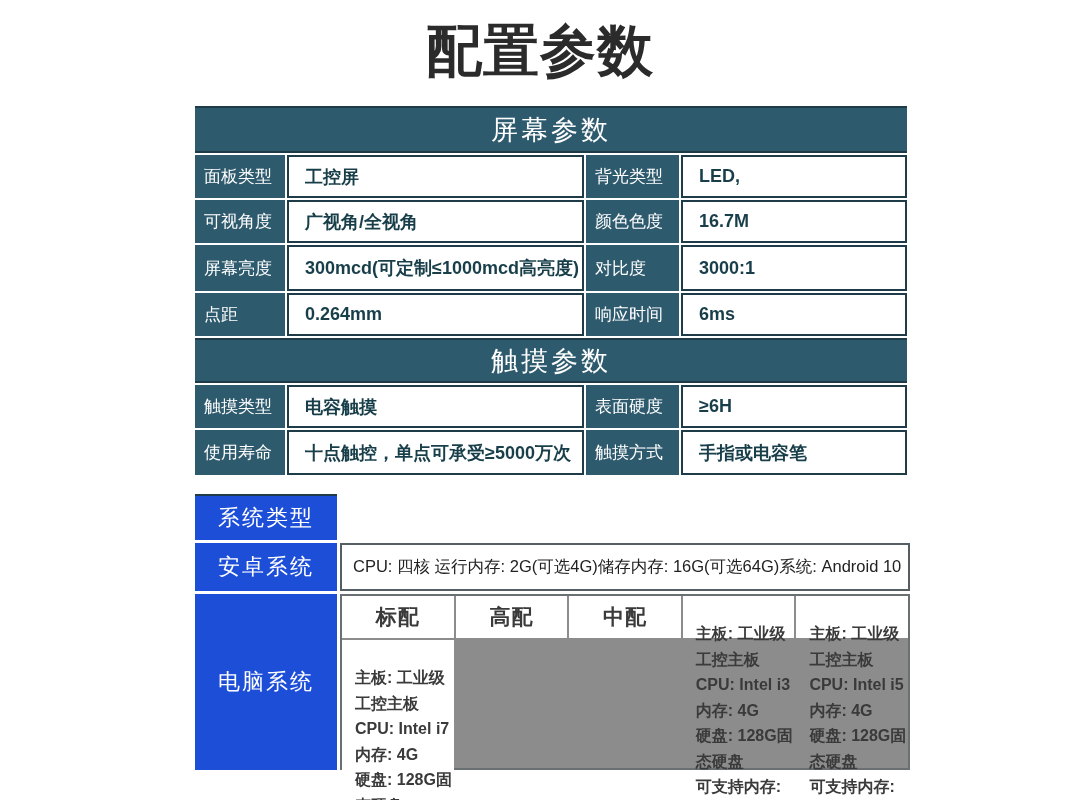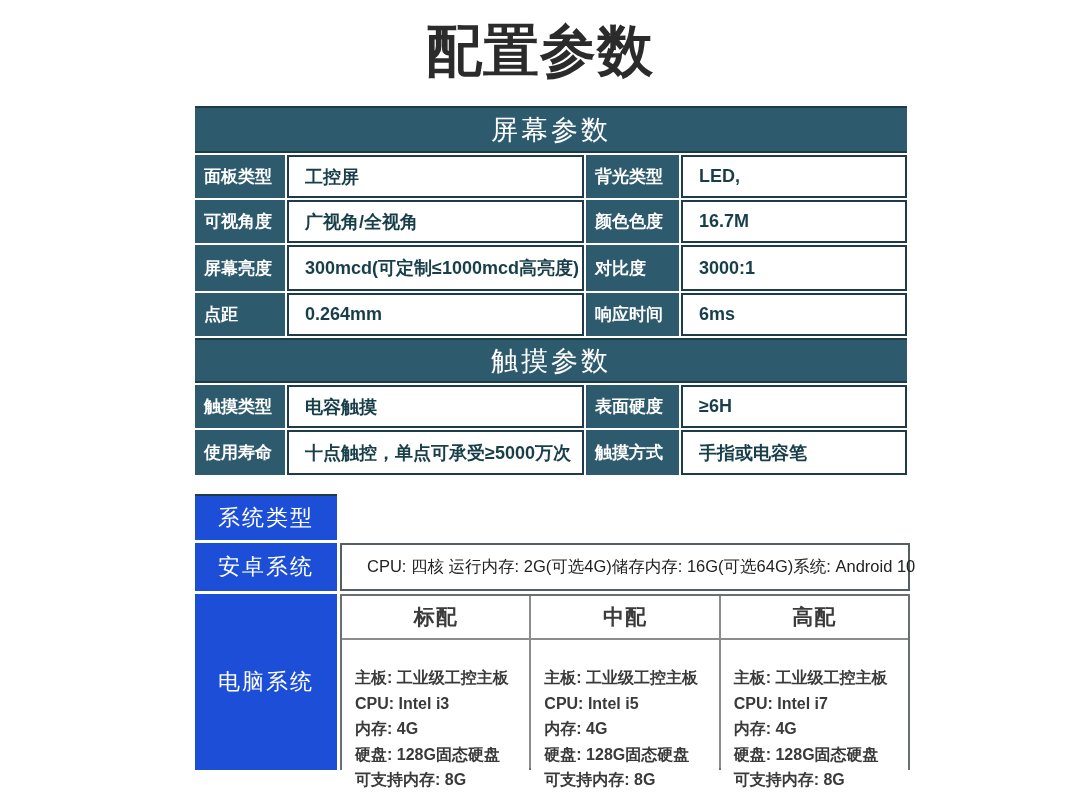--- a/index.html
+++ b/index.html
@@ -40,21 +40,21 @@
     letter-spacing: 3px;
     border-top: 2px solid #1d3c48;
     border-bottom: 2px solid #1d3c48;
   }
   .lbl {
     background: #2e5a6e;
     color: #ffffff;
     display: flex; align-items: center;
     padding-left: 9px;
     font-size: 17px;
-    font-weight: bold;
+    font-weight: normal;
   }
   .val {
     background: #ffffff;
     border: 2px solid #1d3c48;
     color: #173e49;
     display: flex; align-items: center;
     padding-left: 16px;
     font-size: 18px;
     font-weight: bold;
   }
@@ -79,29 +79,29 @@
   }
   .t2-type-header   { grid-row: 1; grid-column: 1; border-top: 2px solid #1d3c48; }
   .t2-params-header { grid-row: 1; grid-column: 2 / 5; border-top: 2px solid #1d3c48; }
   .t2-android-label { grid-row: 2; grid-column: 1; }
   .t2-computer-label{ grid-row: 3; grid-column: 1; }
   .t2-android-spec {
     grid-row: 2; grid-column: 2 / 5;
     background: #ffffff;
     border: 2px solid #555e63;
     display: flex; align-items: center;
-    padding-left: 25px;
+    padding-left: 11px;
     font-size: 16.5px;
     color: #222222;
     white-space: nowrap;
   }
   .t2-computer-block {
     grid-row: 3; grid-column: 2 / 5;
     display: grid;
-    grid-template-columns: 1fr 1fr 1fr;
+    grid-template-columns: 1fr 1fr 1fr 1fr 1fr;
     grid-template-rows: 42px 1fr;
     gap: 2px;
     background: #8c8c8c;
     border: 2px solid #6a6f72;
   }
   .tier-header {
     background: #ffffff;
     display: flex; align-items: center; justify-content: center;
     font-size: 21px;
     font-weight: bold;
@@ -163,22 +163,22 @@
 
   <div class="t2-teal t2-type-header">系统类型</div>
 
   <div class="t2-teal t2-android-label">安卓系统</div>
   <div class="t2-android-spec">CPU: 四核  运行内存: 2G(可选4G)储存内存: 16G(可选64G)系统: Android 10</div>
 
   <div class="t2-teal t2-computer-label">电脑系统</div>
 
   <div class="t2-computer-block">
     <div class="tier-header">标配</div>
+    <div class="tier-header">高配</div>
     <div class="tier-header">中配</div>
-    <div class="tier-header">高配</div>
 
     <div class="tier-specs">
       <div>主板: 工业级工控主板</div>
       <div>CPU: Intel i3</div>
       <div>内存: 4G</div>
       <div>硬盘: 128G固态硬盘</div>
       <div>可支持内存: 8G</div>
     </div>
     <div class="tier-specs">
       <div>主板: 工业级工控主板</div>

